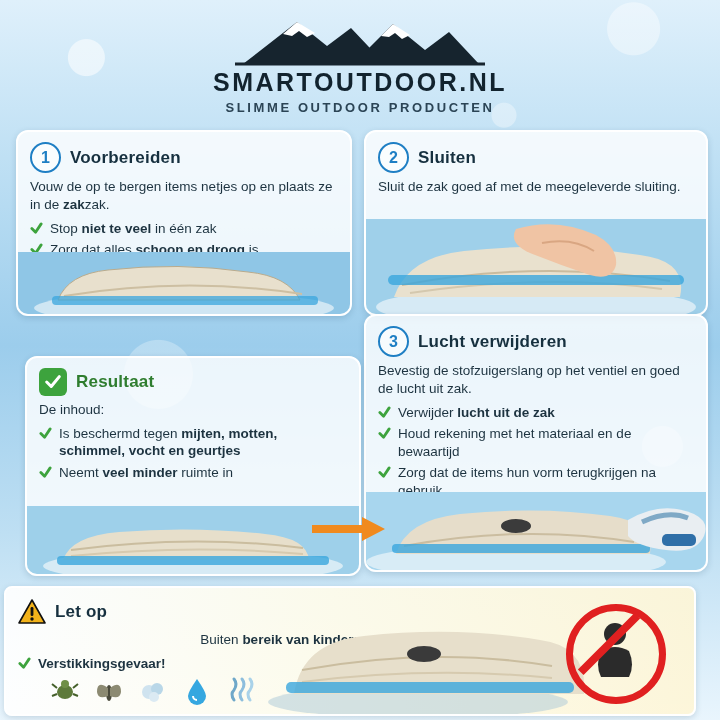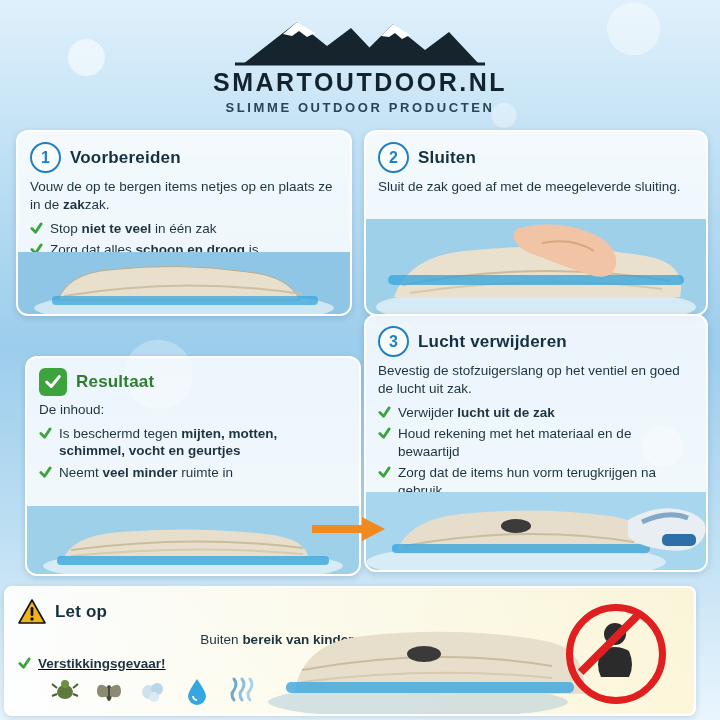--- a/index.html
+++ b/index.html
@@ -274,21 +274,21 @@
         <div class="warn-big">
           <svg viewBox="0 0 28 28">
             <path d="M14 2 L27 25 H1 Z" fill="#f2b21a" stroke="#111" stroke-width="1.6" stroke-linejoin="round"></path>
             <rect x="12.6" y="9" width="2.8" height="9" rx="1.3" fill="#111"></rect>
             <circle cx="14" cy="21" r="1.7" fill="#111"></circle>
           </svg>
         </div>
         <h2>Let op</h2>
       </div>
       <p class="para" style="margin-left:12px;text-align:right;">Buiten <b>bereik van kinderen</b> houden</p>
-      <ul class="bullets" style="text-decoration:underline;">
+      <ul class="bullets" style="">
           <li>
             <span class="tick">
               <svg viewBox="0 0 14 14">
                 <path d="M2 7 L6 11 L12 2" stroke="#3da33d" stroke-width="3" fill="none" stroke-linecap="round" stroke-linejoin="round"></path>
               </svg>
             </span>
             <span><b>Verstikkingsgevaar!</b></span>
           </li>
         </ul>
     </div>

